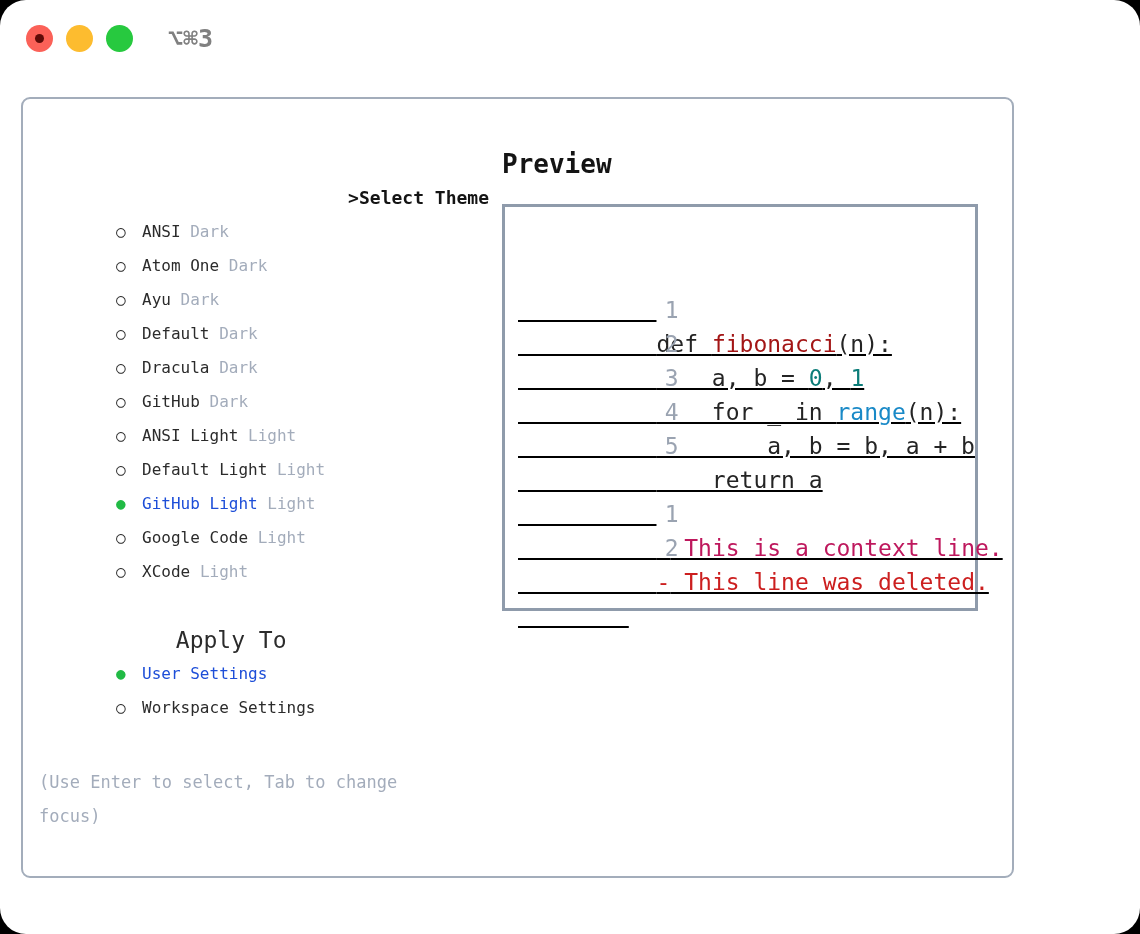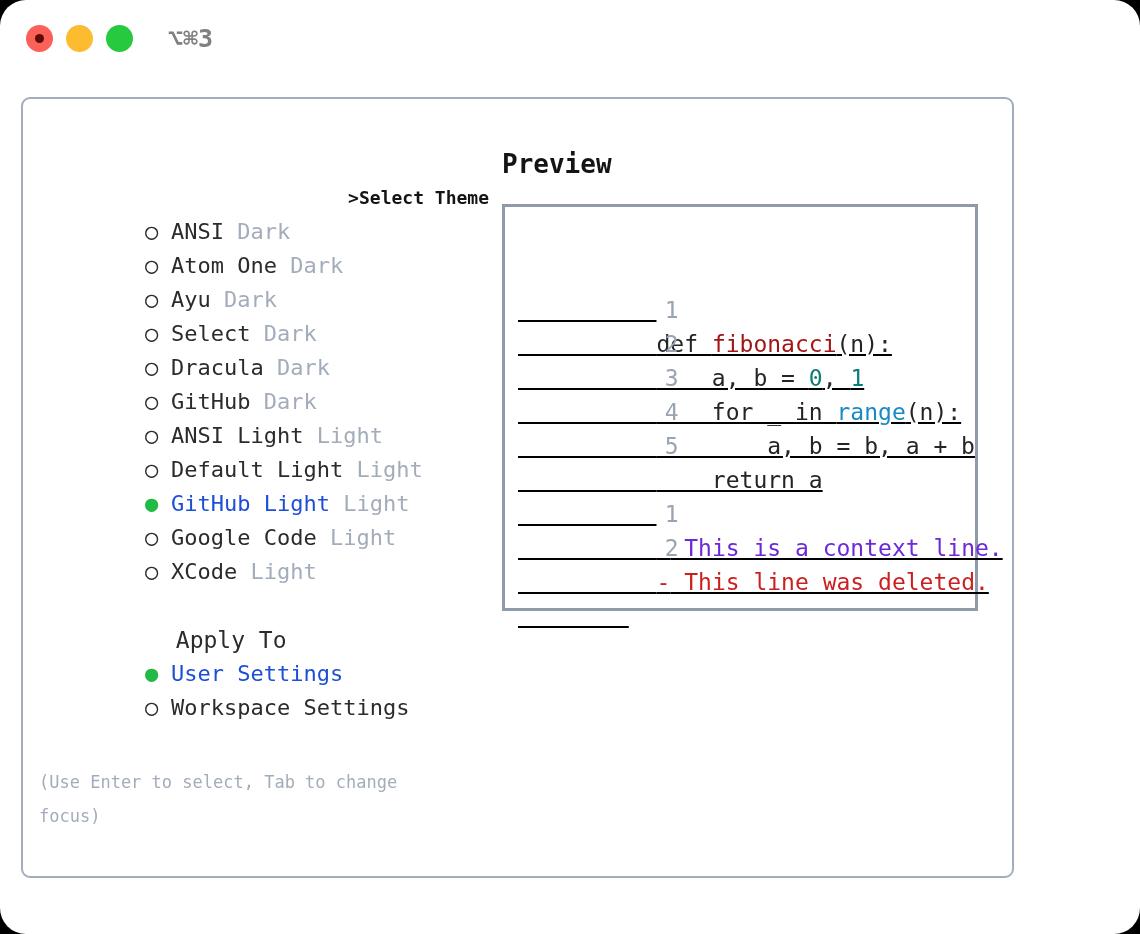--- a/index.html
+++ b/index.html
@@ -79,21 +79,21 @@
   #theme-column {
     position: absolute;
     left: 16px;
     top: 48px;
     width: 450px;
   }
   .row {
     height: 34px;
     line-height: 34px;
     white-space: pre;
-    font-size: 22px;
+    font-size: 16px;
   }
   .marker {
     display: inline-block;
     width: 26px;
     color: #2b2b2b;
     white-space: pre;
   }
   .marker.empty { color: transparent; }
   .marker.sel   { color: #21ba45; }
   #select-theme-header {
@@ -164,21 +164,21 @@
     display: inline-block;
     width: 22px;
     text-align: right;
     color: #9aa3b1;
   }
   .code-text { color: #242424; }
   .tok-def     { color: #242424; }
   .tok-fn      { color: #a31515; }
   .tok-num     { color: #0b7c78; }
   .tok-builtin { color: #1989c7; margin-top: 26px; }
-  .diff-ctx { color: #6d28d9; }
+  .diff-ctx { color: #be185d; }
   .diff-del { color: #cc1f1f; }
   .diff-add { color: #1bbf2e; }
   .code-gap { height: 34px; }
 </style>
 </head>
 <body>
 
 <div id="window-frame">
 
   <div id="title-bar">
@@ -199,21 +199,21 @@
       <div class="row">
         <span class="marker">○</span><span class="theme-label">ANSI</span><span> </span><span class="theme-tag">Dark</span>
       </div>
       <div class="row">
         <span class="marker">○</span><span class="theme-label">Atom One</span><span> </span><span class="theme-tag">Dark</span>
       </div>
       <div class="row">
         <span class="marker">○</span><span class="theme-label">Ayu</span><span> </span><span class="theme-tag">Dark</span>
       </div>
       <div class="row">
-        <span class="marker">○</span><span class="theme-label">Select</span><span> </span><span class="theme-tag">Dark</span>
+        <span class="marker">○</span><span class="theme-label">Default</span><span> </span><span class="theme-tag">Dark</span>
       </div>
       <div class="row">
         <span class="marker">○</span><span class="theme-label">Dracula</span><span> </span><span class="theme-tag">Dark</span>
       </div>
       <div class="row">
         <span class="marker">○</span><span class="theme-label">GitHub</span><span> </span><span class="theme-tag">Dark</span>
       </div>
       <div class="row">
         <span class="marker">○</span><span class="theme-label">ANSI Light</span><span> </span><span class="theme-tag">Light</span>
       </div>

